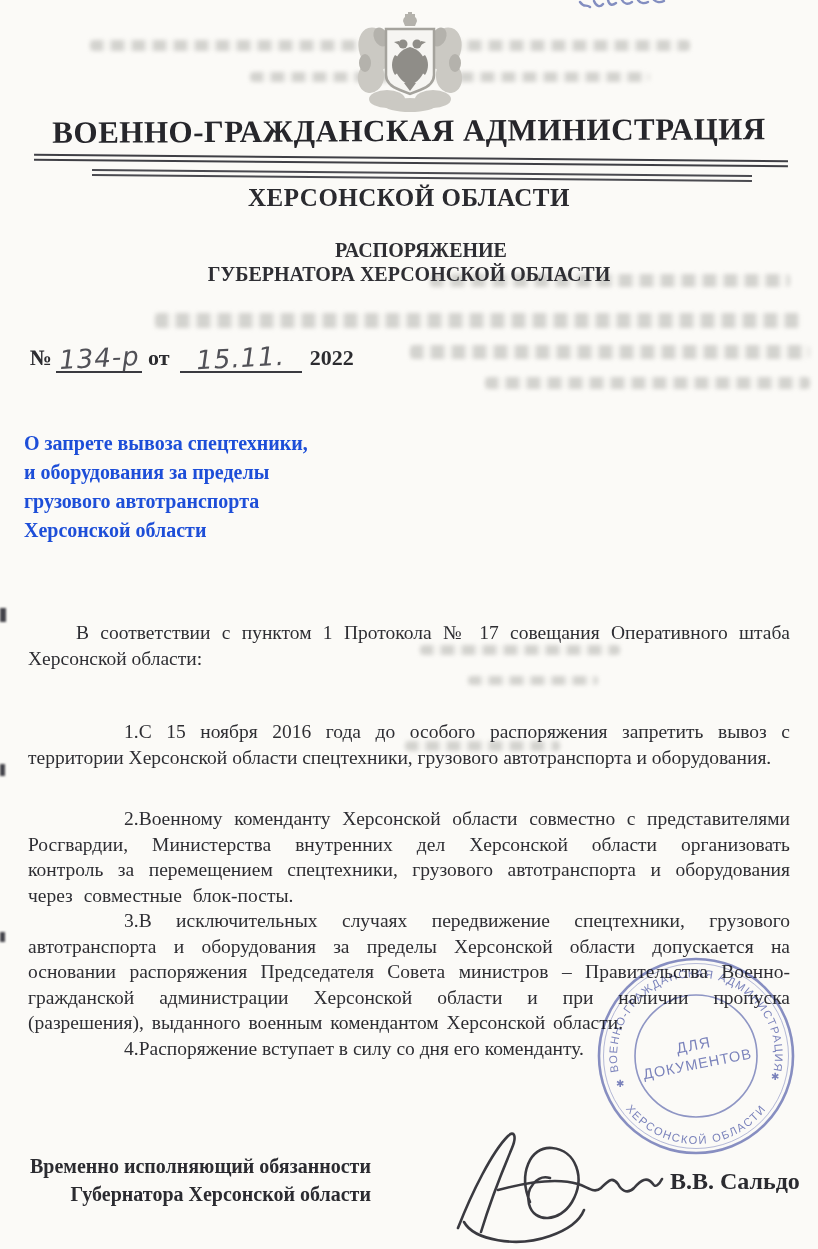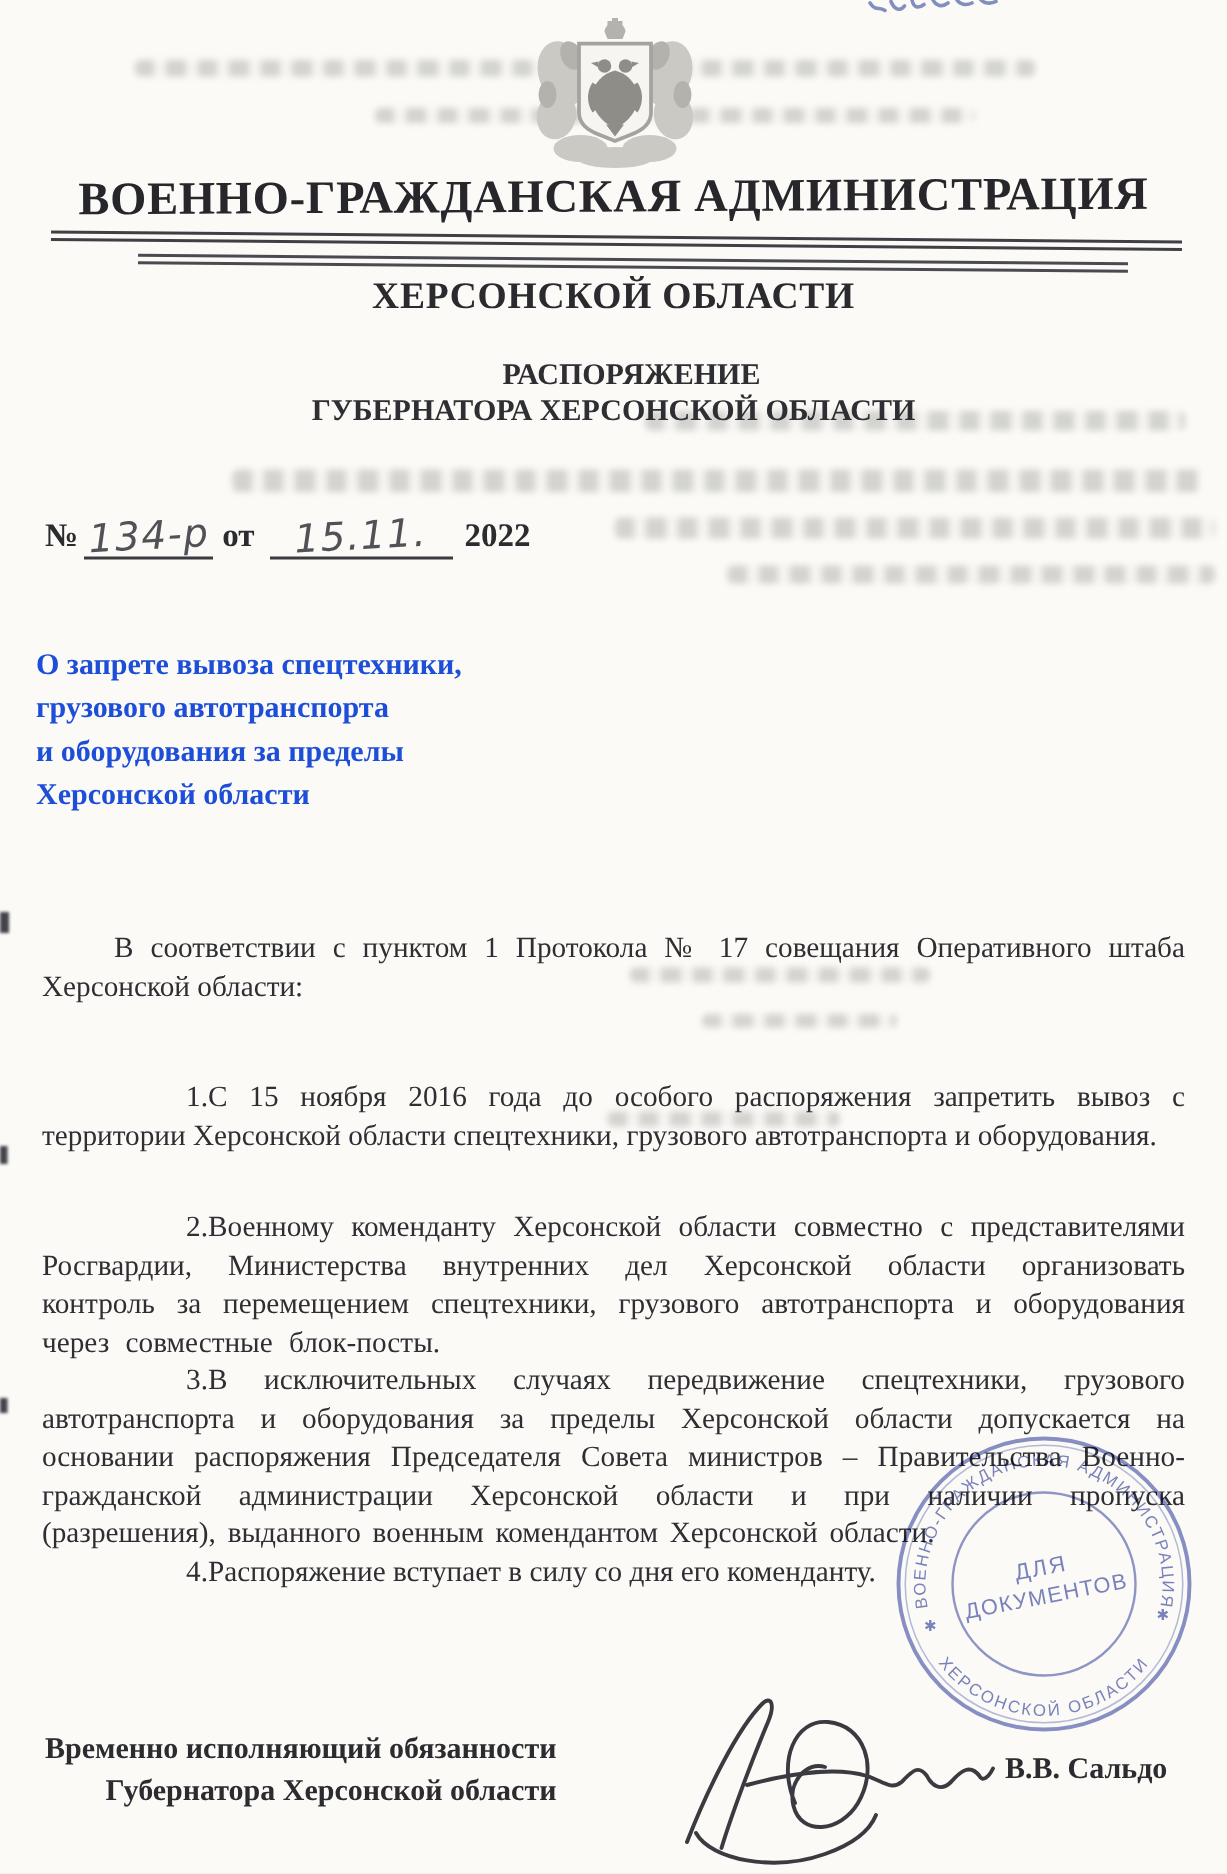--- a/index.html
+++ b/index.html
@@ -61,21 +61,21 @@
   .body-text p.intro{margin-bottom:48px;margin-top:24px;}
   .inum{display:inline-block;min-width:46px;}
   .doc-item.sp2{word-spacing:6px;margin-top:36px;}
   .doc-item.sp3{word-spacing:3px;}
   
   .stamp{position:absolute;left:596px;top:956px;width:200px;height:200px;mix-blend-mode:multiply;opacity:.88;pointer-events:none;}
   .stamp text{font-family:"Liberation Sans","DejaVu Sans",sans-serif;fill:#6a74b9;}
   
   .sig-title{position:absolute;left:30px;top:1152px;font-weight:700;font-size:20px;line-height:28px;color:#2b2b30;text-align:right;}
   .sig-scrawl{position:absolute;left:412px;top:1128px;width:252px;height:118px;}
-  .signer{position:absolute;left:670px;top:1168px;font-weight:700;font-size:20px;color:#2b2b30;}
+  .signer{position:absolute;left:670px;top:1168px;font-weight:700;font-size:24px;color:#2b2b30;}
   .corner-ink{position:absolute;left:576px;top:0;width:90px;height:16px;}
   .emblem{position:absolute;left:337px;top:11px;width:146px;height:102px;}
 </style>
 </head>
 <body>
 
 <div class="page">
 
   <div class="bleed" style="left:90px;top:40px;width:600px;height:11px"></div>
   <div class="bleed" style="left:250px;top:72px;width:400px;height:10px"></div>
@@ -130,22 +130,22 @@
   <div class="org-region">ХЕРСОНСКОЙ ОБЛАСТИ</div>
   <div class="doc-type">РАСПОРЯЖЕНИЕ</div>
   <div class="doc-issuer">ГУБЕРНАТОРА ХЕРСОНСКОЙ ОБЛАСТИ</div>
 
   <div class="numline">
     <span>№</span><span class="uline uline-no"><span class="hand">134-р</span></span><span>от</span><span class="uline uline-date"><span class="hand">15.11.</span></span><span>2022</span>
   </div>
 
   <div class="subject">
     <div>О запрете вывоза спецтехники,</div>
+    <div>и оборудования за пределы</div>
     <div>грузового автотранспорта</div>
-    <div>и оборудования за пределы</div>
     <div>Херсонской области</div>
   </div>
 
   <div class="body-text">
     <p class="intro">В соответствии с пунктом 1 Протокола № 17 совещания Оперативного штаба Херсонской области:</p>
     <p class="doc-item"><span class="inum">1.</span><span>С 15 ноября 2016 года до особого распоряжения запретить вывоз с территории Херсонской области спецтехники, грузового автотранспорта и оборудования.</span></p>
     <p class="doc-item sp2"><span class="inum">2.</span><span>Военному коменданту Херсонской области совместно с представителями Росгвардии, Министерства внутренних дел Херсонской области организовать контроль за перемещением спецтехники, грузового автотранспорта и оборудования через совместные блок-посты.</span></p>
     <p class="doc-item sp3"><span class="inum">3.</span><span>В исключительных случаях передвижение спецтехники, грузового автотранспорта и оборудования за пределы Херсонской области допускается на основании распоряжения Председателя Совета министров – Правительства Военно-гражданской администрации Херсонской области и при наличии пропуска (разрешения), выданного военным комендантом Херсонской области.</span></p>
     <p class="doc-item"><span class="inum">4.</span><span>Распоряжение вступает в силу со дня его коменданту.</span></p>
   </div>

